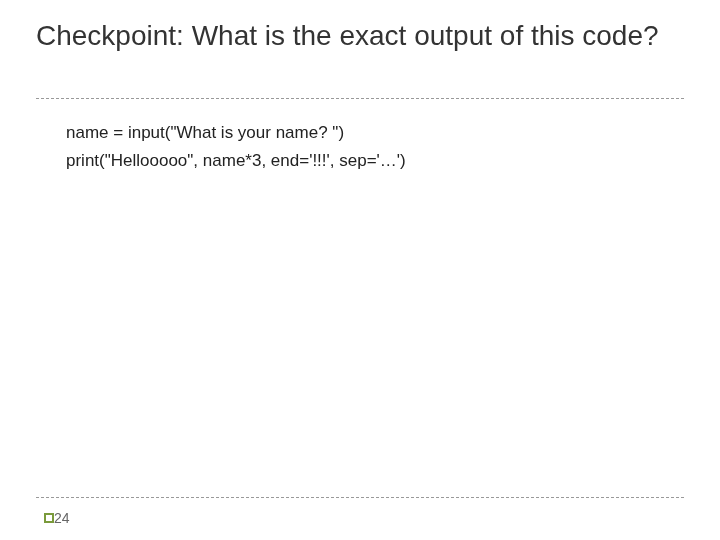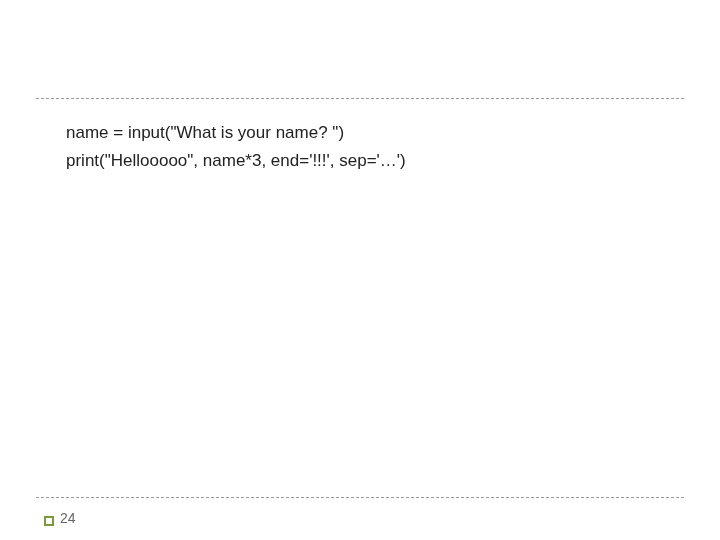--- a/index.html
+++ b/index.html
@@ -53,39 +53,40 @@
     left: 36px;
     right: 36px;
     border-top: 1px dashed #999;
     height: 0;
   }
   .pagenum-wrap {
     position: absolute;
     bottom: 14px;
     left: 44px;
     display: flex;
-    align-items: flex-end;
-    gap: 6px;
+    align-items: center;
+    gap: 0;
   }
   .bullet {
     width: 10px;
     height: 10px;
     border: 2px solid #7a9a3b;
     box-sizing: border-box;
   }
   .pagenum {
     font-size: 14px;
     color: #666;
   }
 </style>
 </head>
 <body>
 
 <div class="slide">
 
+  <div class="title">Checkpoint:  What is the exact output of this code?</div>
 
   <div class="rule-top"></div>
 
   <div class="body">
     <p>name = input("What is your name? ")</p>
     <p>print("Hellooooo", name*3, end='!!!', sep='…')</p>
   </div>
 
   <div class="rule-bottom"></div>
 

